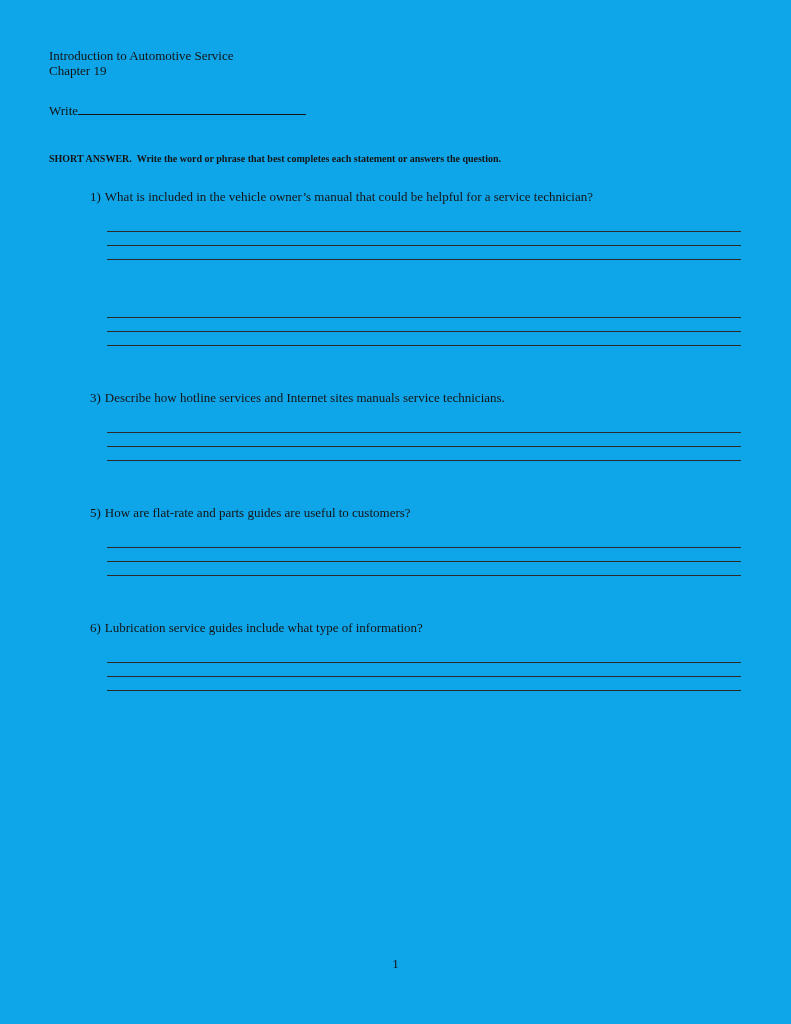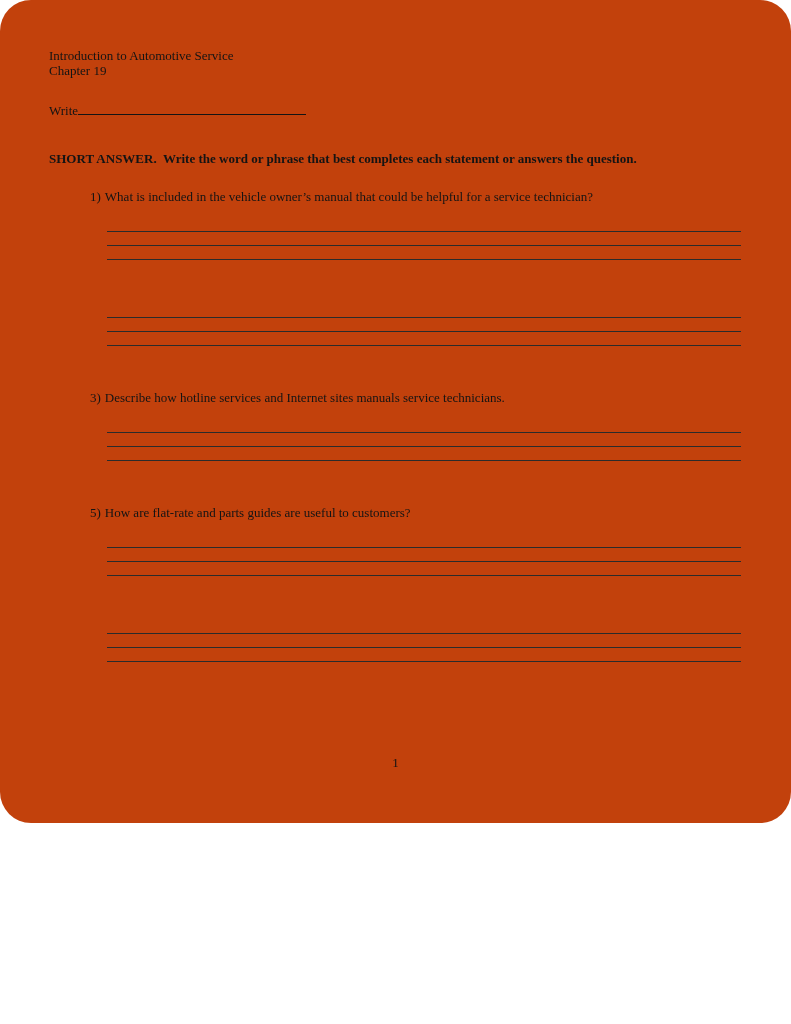--- a/index.html
+++ b/index.html
@@ -3,47 +3,46 @@
 <meta charset="utf-8">
 <style>
   html, body {
     margin: 0;
     padding: 0;
     background: #ffffff;
   }
   .page {
     position: relative;
     width: 791px;
-    height: 823px;
-    background: #c2410c;
+    height: 1024px;
+    background: #0ea5e9;
     box-sizing: border-box;
     padding: 48px 50px 0 49px;
     font-family: "Liberation Serif", serif;
     color: #141414;
-    border-radius: 31px;
   }
   .header-line {
     font-size: 13px;
     line-height: 15px;
   }
   .name-row {
     margin-top: 23px;
     font-size: 13px;
     line-height: 15px;
   }
   .name-line {
     display: inline-block;
     width: 228px;
     height: 13px;
     border-bottom: 1px solid #141414;
     vertical-align: baseline;
   }
   .instructions {
     margin-top: 33px;
-    font-size: 13px;
+    font-size: 10px;
     font-weight: bold;
     line-height: 15px;
     white-space: pre-wrap;
   }
   .questions {
     margin-top: 23px;
     padding-left: 41px;
   }
   .question {
     margin-bottom: 44px;
@@ -118,20 +117,21 @@
     <div class="question">
       <div class="q-text"><span class="q-num">5)</span><span>How are flat-rate and parts guides are useful to customers?</span></div>
       <div class="answer-lines">
         <div class="answer-line"></div>
         <div class="answer-line"></div>
         <div class="answer-line"></div>
       </div>
     </div>
 
     <div class="question">
+      <div class="q-text"><span class="q-num">6)</span><span>Lubrication service guides include what type of information?</span></div>
       <div class="answer-lines">
         <div class="answer-line"></div>
         <div class="answer-line"></div>
         <div class="answer-line"></div>
       </div>
     </div>
 
   </div>
 
   <div class="page-number">1</div>

